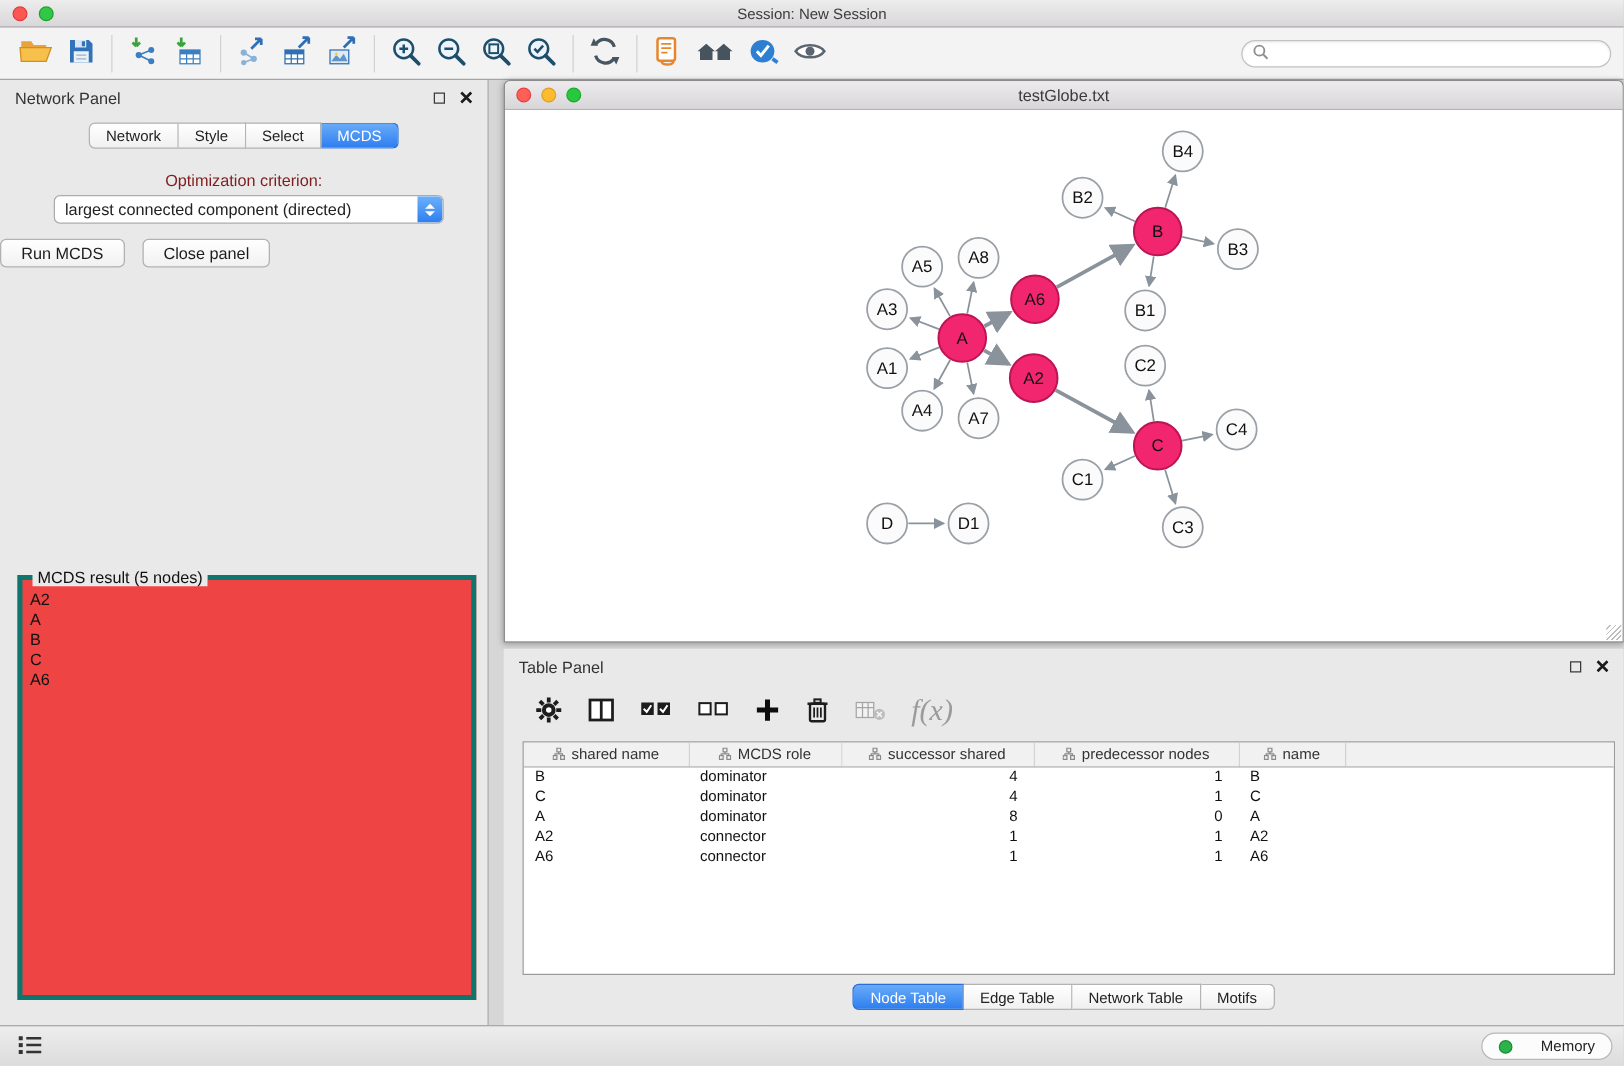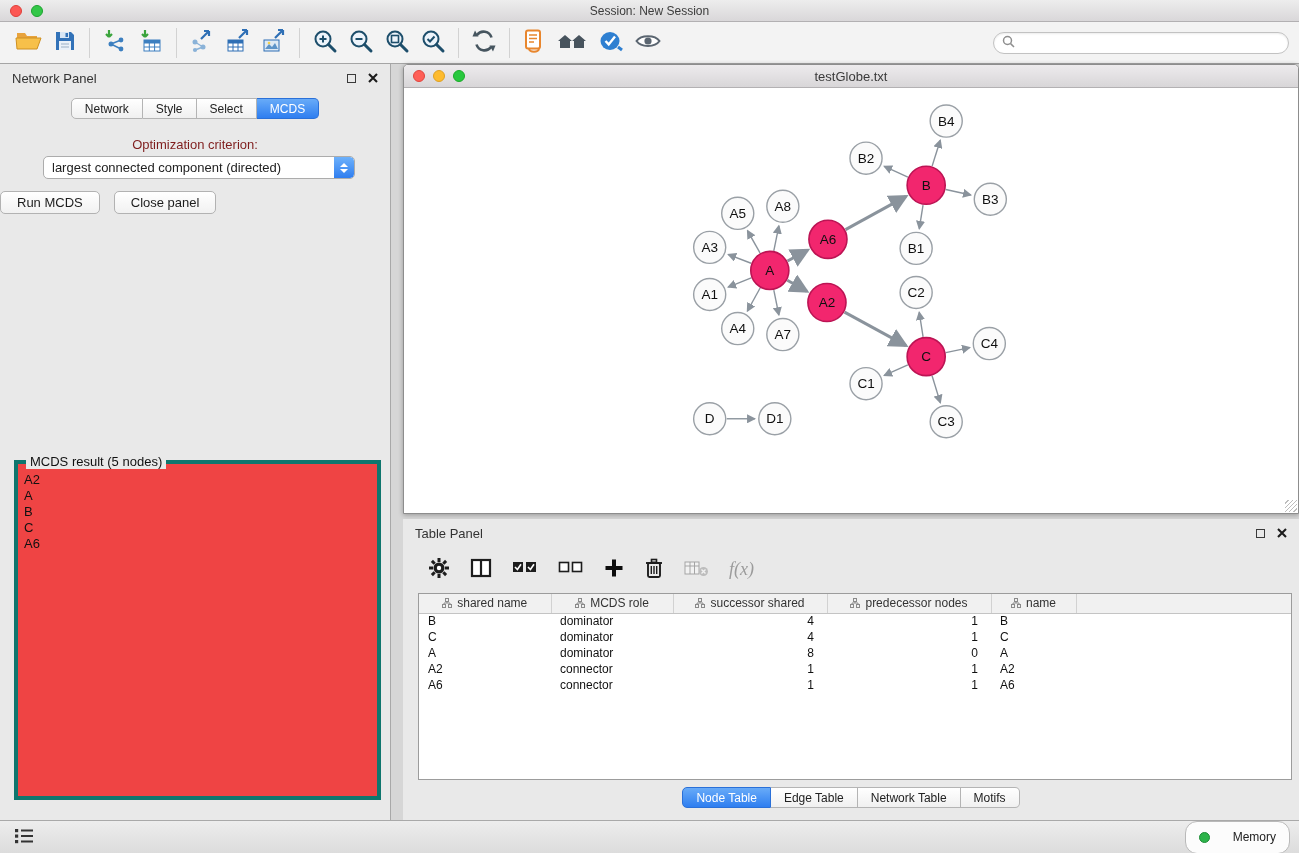--- a/index.html
+++ b/index.html
@@ -72,39 +72,39 @@
   .net-title{font-size:13px;color:#3a3a3a}
   .net-canvas{flex:1;position:relative;background:#fff}
   #net-svg{position:absolute;left:0;top:0;width:100%;height:100%}
   .node-label{font-family:"Liberation Sans",sans-serif;font-size:13.5px;fill:#101010}
   .resize-grip{position:absolute;right:1px;bottom:1px;width:12px;height:12px;
     background:repeating-linear-gradient(135deg,transparent,transparent 2px,#bdbdbd 2px,#bdbdbd 3px)}
 
   
   .table-panel{flex:1;margin-top:5px;background:#e9e9e9;position:relative}
   .tbl-toolbar{height:44px;display:flex;align-items:center;padding-left:25px;gap:20px}
-  .fx-label{font-family:"Liberation Serif",serif;font-style:italic;font-size:18px;color:#9b9b9b}
+  .fx-label{font-family:"Liberation Serif",serif;font-style:italic;font-size:24px;color:#9b9b9b}
   .table-area{margin:2px 7px 0 15px;height:187px;background:#fff;border:1px solid #9c9c9c;overflow:hidden}
   table{border-collapse:collapse;width:100%;table-layout:fixed}
   thead th{background:#f1f1f1;border-right:1px solid #d2d2d2;border-bottom:1px solid #c4c4c4;font-weight:normal;
     font-size:12px;color:#333;height:19px;text-align:center;white-space:nowrap;overflow:hidden}
   thead th .sort-ic{margin-right:5px;vertical-align:-1px}
   thead th.filler{border-right:none}
   th:nth-child(1){width:132px}th:nth-child(2){width:122px}th:nth-child(3){width:154px}
   th:nth-child(4){width:164px}th:nth-child(5){width:85px}
   tbody td{font-size:12px;color:#111;height:16px;padding:0 9px;white-space:nowrap;overflow:hidden}
   tbody td.l{text-align:left}
   tbody td.r{text-align:right;padding-right:13px}
   .tbl-tabs{position:absolute;left:0;right:0;bottom:12px;display:flex;justify-content:center}
 
   
   .statusbar{height:33px;background:linear-gradient(#ededed,#dcdcdc);border-top:1px solid #a9a9a9;
     display:flex;align-items:center;padding:0 9px}
   .status-left-btn{width:30px;height:24px;display:flex;align-items:center;justify-content:center;border-radius:4px}
-  .memory-btn{margin-left:auto;height:33px;border:1px solid #b9b9b9;border-radius:12px;background:#fcfcfc;
+  .memory-btn{margin-left:auto;height:22px;border:1px solid #b9b9b9;border-radius:12px;background:#fcfcfc;
     display:flex;align-items:center;gap:23px;padding:0 13px;font-size:12px;color:#222}
   .mem-dot{width:11px;height:11px;border-radius:50%;background:var(--memdot,#2cb34a);border:1px solid #1d8c37}
 </style>
 </head>
 <body>
 
 <div class="titlebar">
   <div class="traffic">
     <span class="dot red"></span>
     <span class="dot green"></span>

